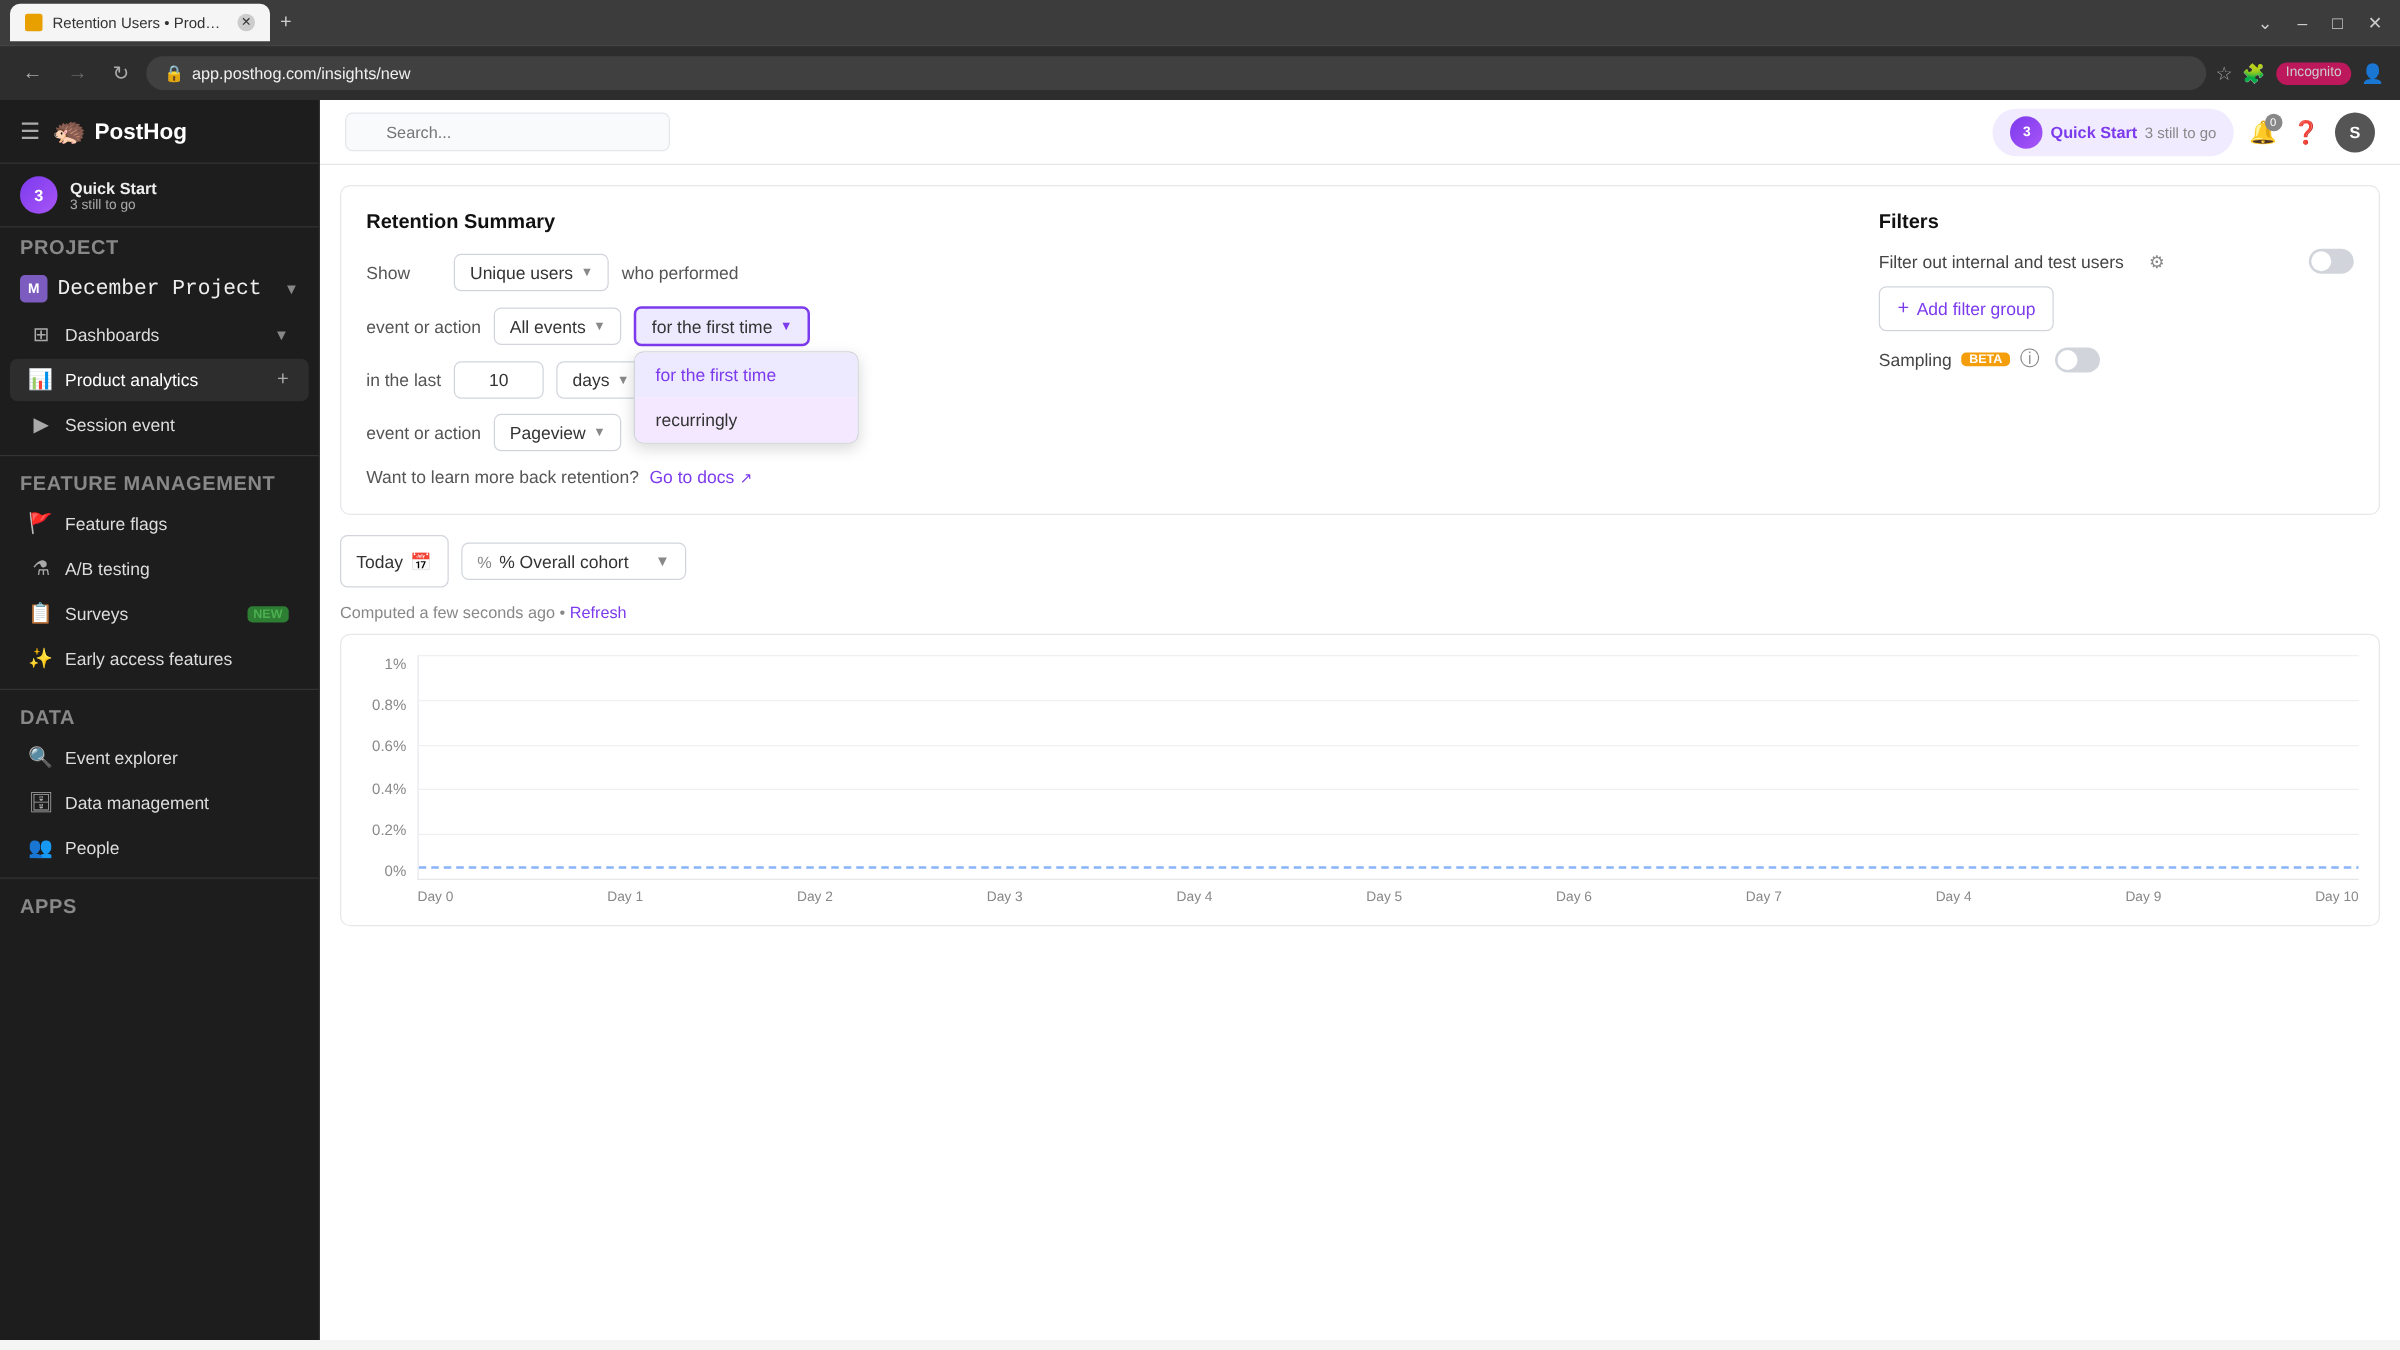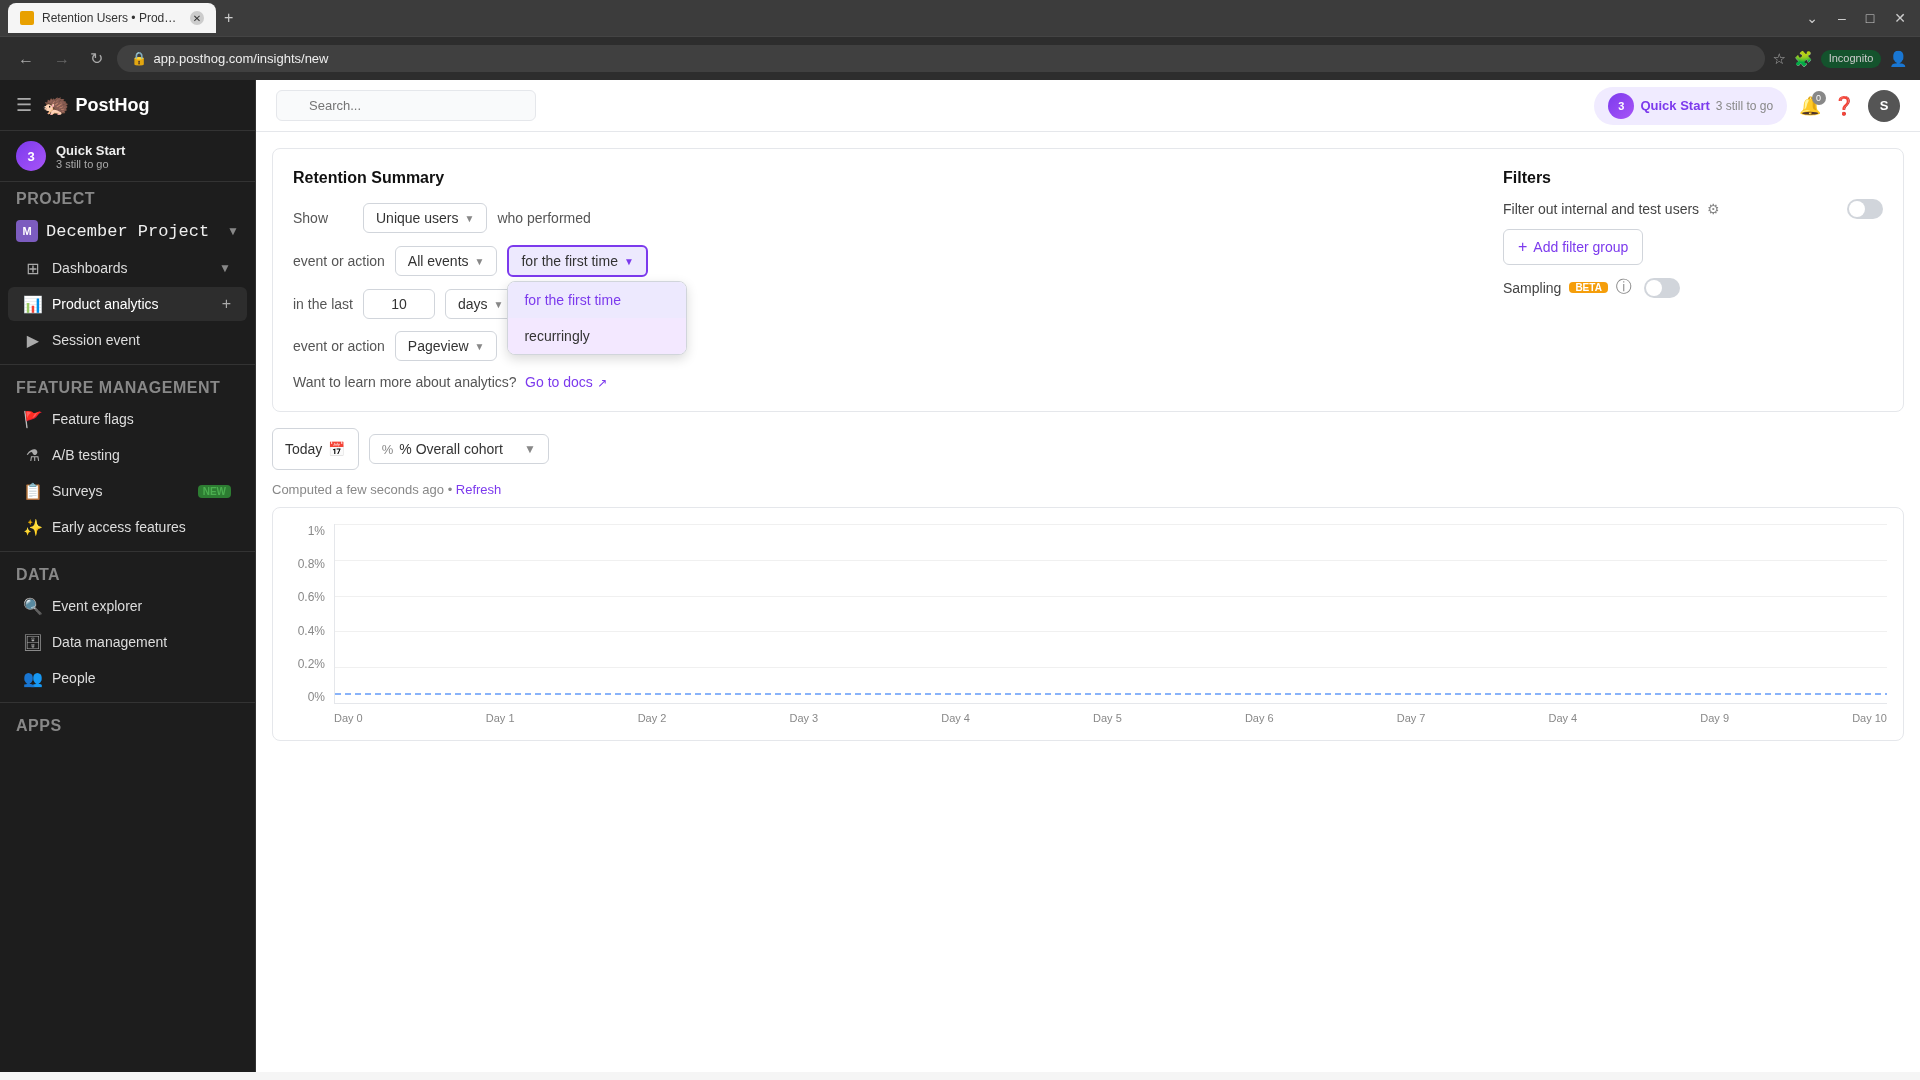--- a/index.html
+++ b/index.html
@@ -11,21 +11,21 @@
     .new-tab-btn { color: #ccc; font-size: 16px; cursor: pointer; margin-left: 4px; }
     .win-controls { margin-left: auto; display: flex; gap: 8px; }
     .win-btn { color: #ccc; font-size: 14px; cursor: pointer; padding: 2px 6px; }
     
     
     .address-bar { background: #2d2d2d; height: 44px; display: flex; align-items: center; padding: 4px 12px; gap: 8px; border-top: 1px solid #444; }
     .nav-btn { color: #aaa; font-size: 16px; cursor: pointer; padding: 4px 6px; border-radius: 4px; }
     .address-input { flex: 1; background: #404040; border: none; border-radius: 20px; padding: 6px 14px; color: #eee; font-size: 13px; display: flex; align-items: center; gap: 6px; }
     .address-input span { color: #eee; font-size: 13px; }
     .address-icons { display: flex; gap: 8px; color: #aaa; font-size: 15px; }
-    .incognito-badge { background: #14532d; color: #ccc; padding: 2px 8px; border-radius: 10px; font-size: 11px; }
+    .incognito-badge { background: #be185d; color: #ccc; padding: 2px 8px; border-radius: 10px; font-size: 11px; }
     
     
     .app-container { display: flex; height: calc(1080px - 88px); background: #fff; }
     
     
     .sidebar { width: 256px; background: #1d1d1d; display: flex; flex-direction: column; overflow-y: auto; flex-shrink: 0; border-right: 1px solid #333; }
     .sidebar-header { padding: 12px 16px; display: flex; align-items: center; gap: 10px; border-bottom: 1px solid #333; }
     .hamburger { color: #aaa; font-size: 18px; cursor: pointer; }
     .posthog-logo { display: flex; align-items: center; gap: 6px; }
     .logo-icon { color: #e8a000; font-size: 22px; font-weight: bold; }
@@ -70,21 +70,21 @@
     
     .static-text { font-size: 14px; color: #555; }
     
     .number-input { padding: 6px 10px; background: #fff; border: 1px solid #d1d5db; border-radius: 6px; font-size: 14px; color: #333; width: 72px; text-align: center; }
     
     
     .dropdown-menu { position: absolute; background: #fff; border: 1px solid #d1d5db; border-radius: 8px; box-shadow: 0 4px 12px rgba(0,0,0,0.15); z-index: 100; min-width: 160px; overflow: hidden; top: 100%; left: 0; }
     .dropdown-item { padding: 10px 16px; font-size: 14px; color: #333; cursor: pointer; }
     .dropdown-item.highlighted { background: #ede9fe; color: #7c3aed; }
     .filters-title { font-size: 16px; font-weight: 600; color: #111; margin-bottom: 12px; }
-    .filter-row { display: flex; align-items: center; gap: 8px; margin-bottom: 10px; }
+    .filter-row { display: flex; align-items: center; gap: 20px; margin-bottom: 10px; }
     .filter-label-text { font-size: 14px; color: #444; }
     .filter-toggle { width: 36px; height: 20px; background: #d1d5db; border-radius: 10px; position: relative; cursor: pointer; margin-left: auto; }
     .filter-toggle-thumb { width: 16px; height: 16px; background: #fff; border-radius: 50%; position: absolute; top: 2px; left: 2px; }
     
     .add-filter-btn { display: flex; align-items: center; gap: 6px; padding: 8px 14px; background: #fff; border: 1px solid #d1d5db; border-radius: 6px; font-size: 14px; color: #7c3aed; cursor: pointer; }
     .add-filter-plus { font-size: 16px; color: #7c3aed; }
     
     
     .sampling-row { display: flex; align-items: center; gap: 8px; margin-top: 12px; }
     .sampling-label { font-size: 14px; color: #444; font-weight: 500; }
@@ -320,21 +320,21 @@
             <div class="retention-row" style="margin-top:4px;">
               <span class="retention-label">event or action</span>
               <div class="select-btn">
                 <span>Pageview</span>
                 <span class="arrow">▼</span>
               </div>
               <span class="static-text">within the next 10 days.</span>
             </div>
 
             <div style="margin-top:12px;">
-              <span class="static-text">Want to learn more about analytics?</span>
+              <span class="static-text">Want to learn more back retention?</span>
               <a href="#" style="color:#7c3aed;font-size:14px;text-decoration:none;margin-left:4px;">Go to docs</a>
               <span style="color:#7c3aed;font-size:12px;"> ↗</span>
             </div>
           </div>
 
           <div class="right-col">
             <div class="filters-title">Filters</div>
 
             <div class="filter-row">
               <span class="filter-label-text">Filter out internal and test users</span>

